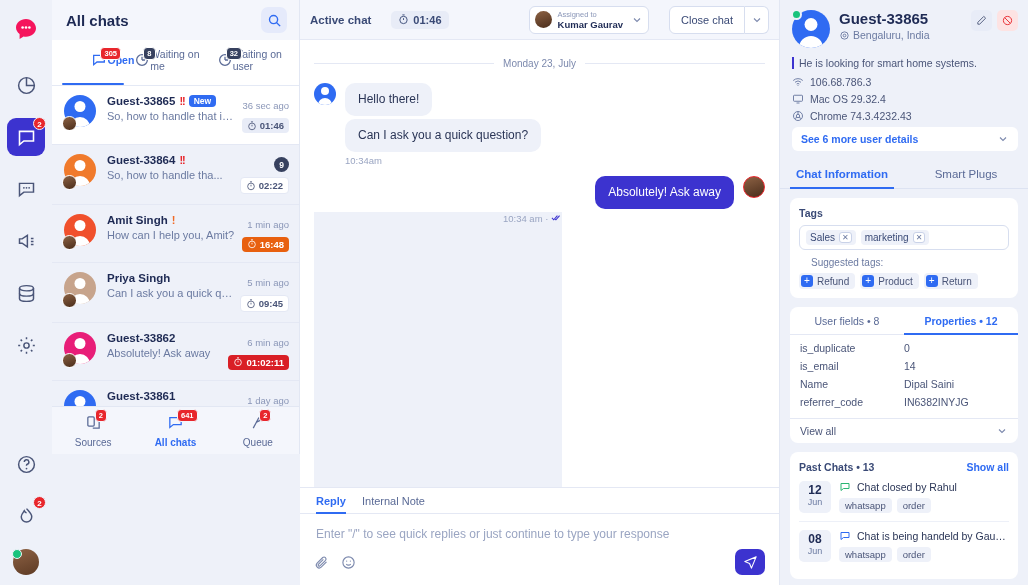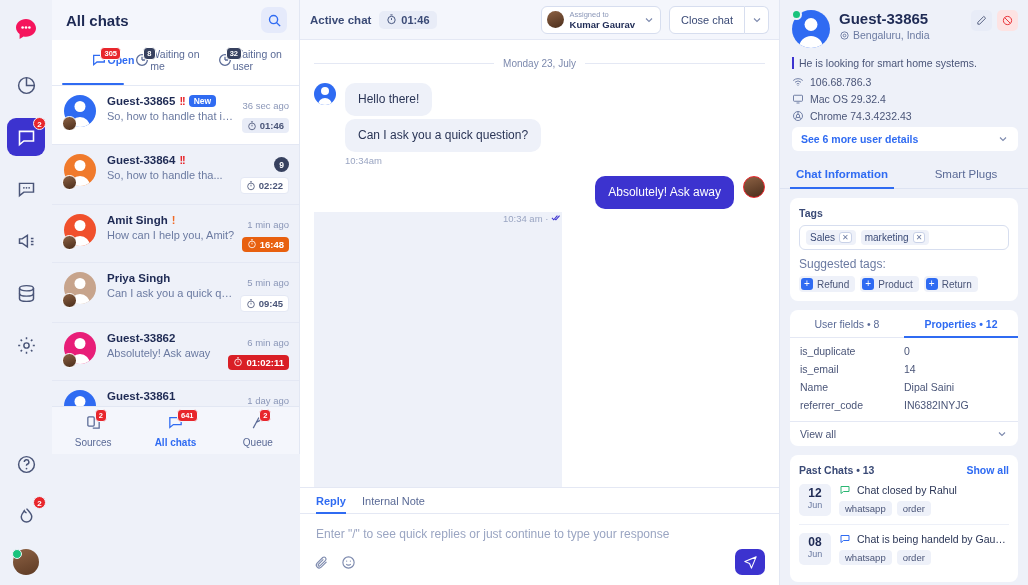--- a/index.html
+++ b/index.html
@@ -163,21 +163,21 @@
     padding: 1px 3px; border-radius: 4px; line-height: 9px; border: 1.5px solid #f4f6fc;
   }
 
   
   .conv {
     flex: 1; height: 585px; background: #fff;
     display: flex; flex-direction: column; border-right: 1px solid #e2e7f3;
   }
   .conv-head {
     height: 40px; background: #f4f6fc; border-bottom: 1px solid #e4e8f4;
-    display: flex; align-items: center; padding: 0 10px; gap: 8px;
+    display: flex; align-items: center; padding: 0 10px; gap: 20px;
   }
   .active-chat-lbl { font-size: 11.5px; color: #3a4a76; font-weight: bold; }
   .head-timer {
     display: inline-flex; align-items: center; gap: 4px;
     background: #e8ecf7; color: #3a4a76; font-size: 11px; font-weight: bold;
     padding: 3px 7px; border-radius: 5px;
   }
   .head-sp { flex: 1; }
   .assign {
     display: flex; align-items: center; gap: 6px;
@@ -297,21 +297,21 @@
 
   .card { background: #fff; border-radius: 8px; margin: 9px 10px; padding: 9px; }
   .card-lbl { font-size: 10.5px; color: #3a4a76; font-weight: bold; margin-bottom: 6px; }
   .tag-box { border: 1px solid #d7deef; border-radius: 6px; padding: 4px 6px; display: flex; gap: 5px; }
   .tag-chip {
     display: inline-flex; align-items: center; gap: 4px;
     background: #eef1f9; border-radius: 4px; padding: 2px 4px;
     font-size: 10px; color: #3a4a76;
   }
   .tag-x { border: 1px solid #c9d2e8; border-radius: 3px; padding: 0 2px; font-size: 8px; color: #6b7aa1; background:#fff; }
-  .sugg-lbl { font-size: 12px; color: #6b7aa1; margin: 7px 0 5px; }
+  .sugg-lbl { font-size: 10px; color: #6b7aa1; margin: 7px 12px 5px; }
   .sugg-row { display: flex; gap: 5px; }
   .sugg {
     display: inline-flex; align-items: center; gap: 4px;
     background: #eef1f9; border-radius: 4px; padding: 2px 6px 2px 2px;
     font-size: 10px; color: #4a5578;
   }
   .plus {
     width: 12px; height: 12px; background: #2f6bf2; color: #fff; border-radius: 3px;
     display: flex; align-items: center; justify-content: center; font-size: 10px; line-height: 1;
   }

